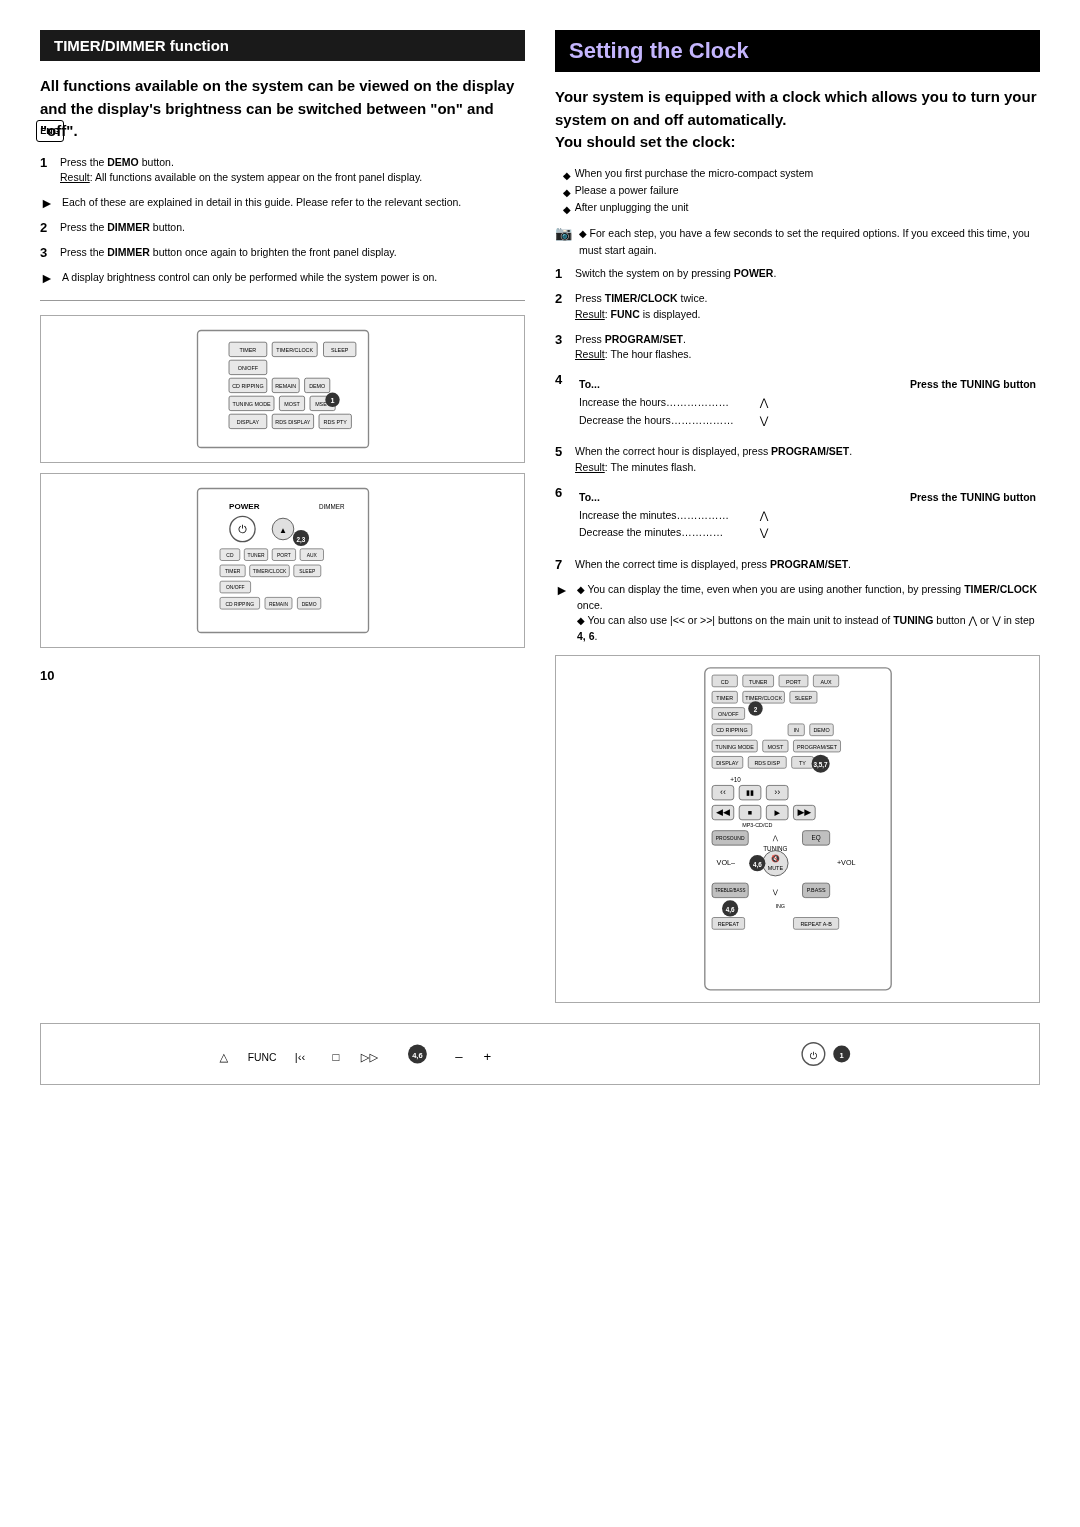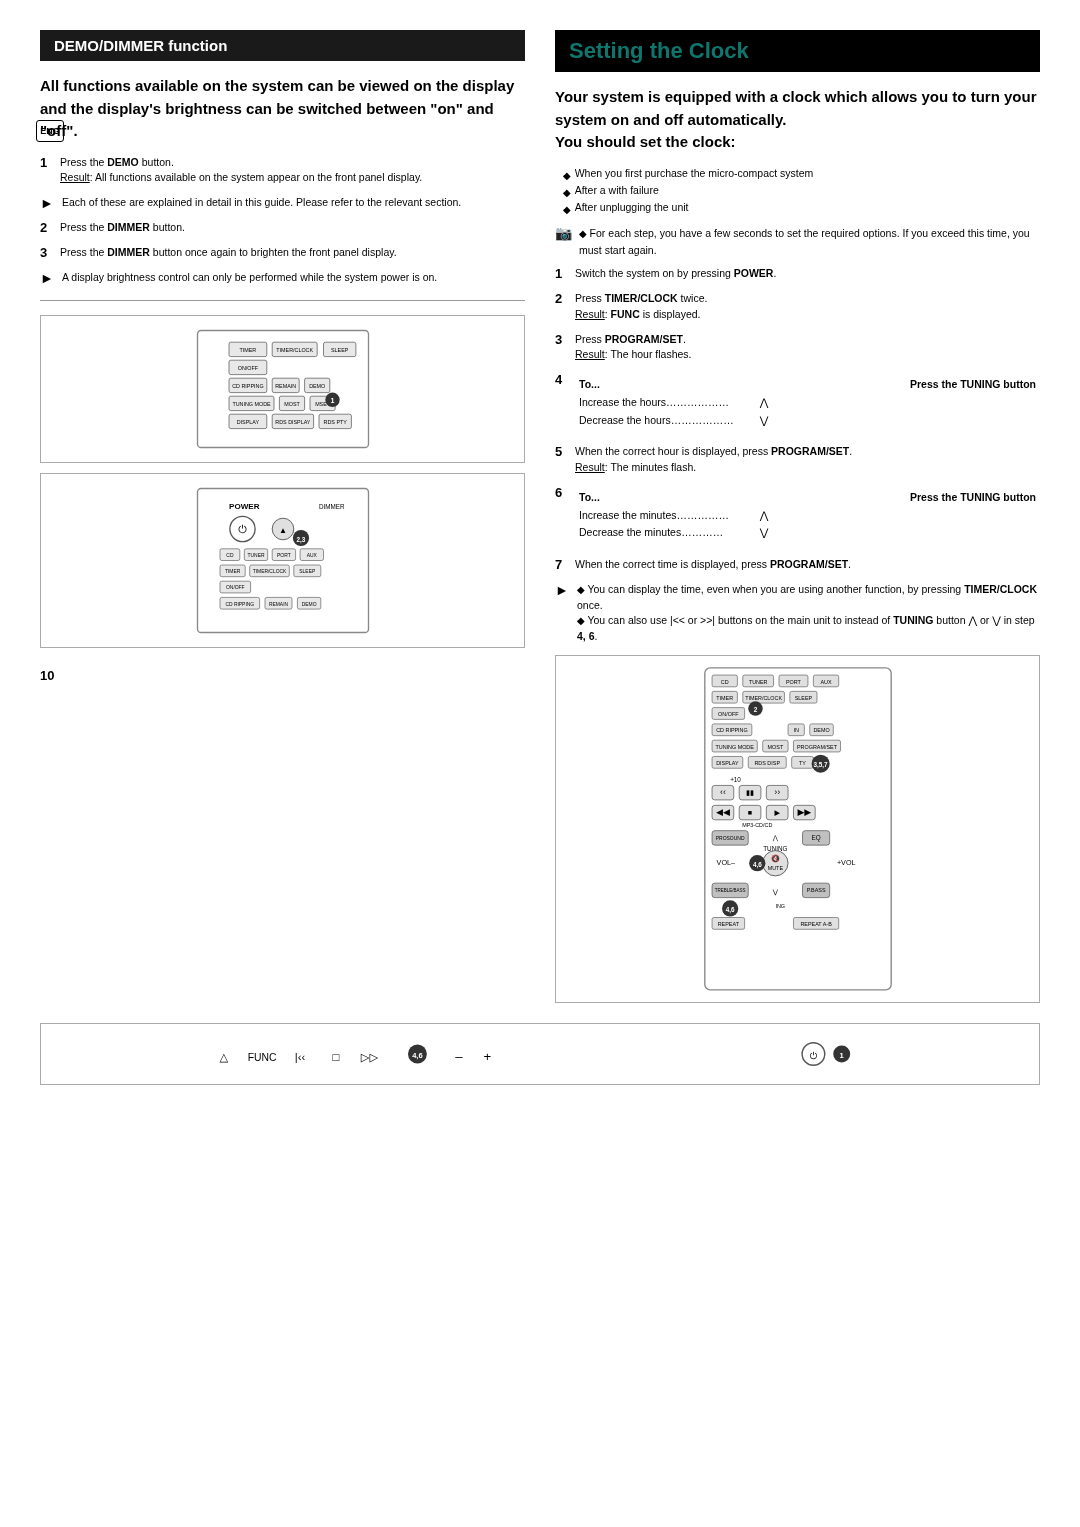--- a/index.html
+++ b/index.html
@@ -48,21 +48,21 @@
     .section-title {
       background: #1a1a1a;
       color: #fff;
       font-size: 15px;
       font-weight: bold;
       padding: 7px 14px;
       margin-bottom: 14px;
     }
     .section-title-right {
       background: #000;
-      color: #0f766e;
+      color: #c4b5fd;
       font-size: 22px;
       font-weight: bold;
       padding: 8px 14px;
       margin-bottom: 14px;
     }
     .bold-intro {
       font-size: 15px;
       font-weight: bold;
       line-height: 1.5;
       margin-bottom: 12px;
@@ -197,21 +197,21 @@
 
   <div class="eng-badge">
     <span>ENG</span>
   </div>
 
   <div class="two-col">
 
     <div class="col-left">
 
       <div class="section-title">
-        <span>DEMO/DIMMER function</span>
+        <span>TIMER/DIMMER function</span>
       </div>
 
       <div class="bold-intro">
         <span>All functions available on the system can be viewed on the display and the display's brightness can be switched between "on" and "off".</span>
       </div>
 
       <div class="step-block">
         <span class="step-num">1</span>
         <div class="step-content">
           Press the <strong>DEMO</strong> button.<br>
@@ -352,21 +352,21 @@
         <strong>You should set the clock:</strong>
       </div>
 
       <div class="bullet-block">
         <div class="bullet-item">
           <span class="diamond">◆</span>
           <span>When you first purchase the micro-compact system</span>
         </div>
         <div class="bullet-item">
           <span class="diamond">◆</span>
-          <span>After a with failure</span>
+          <span>Please a power failure</span>
         </div>
         <div class="bullet-item">
           <span class="diamond">◆</span>
           <span>After unplugging the unit</span>
         </div>
       </div>
 
       <div class="note-block" style="margin-top:8px;">
         <span class="note-icon">📷</span>
         <div class="note-content">

